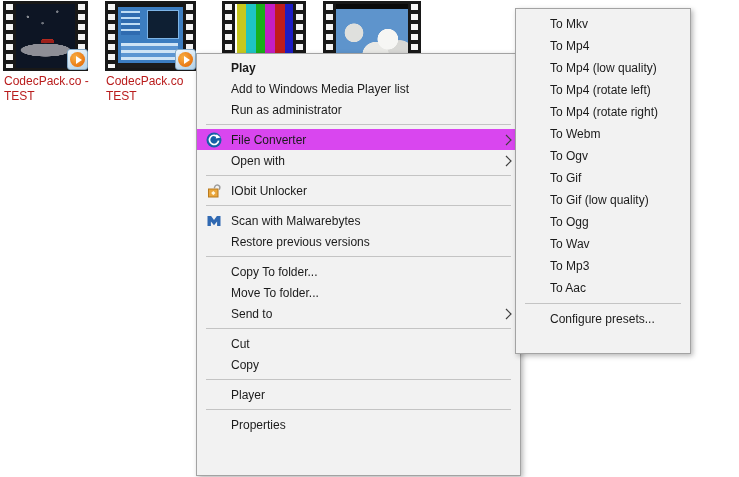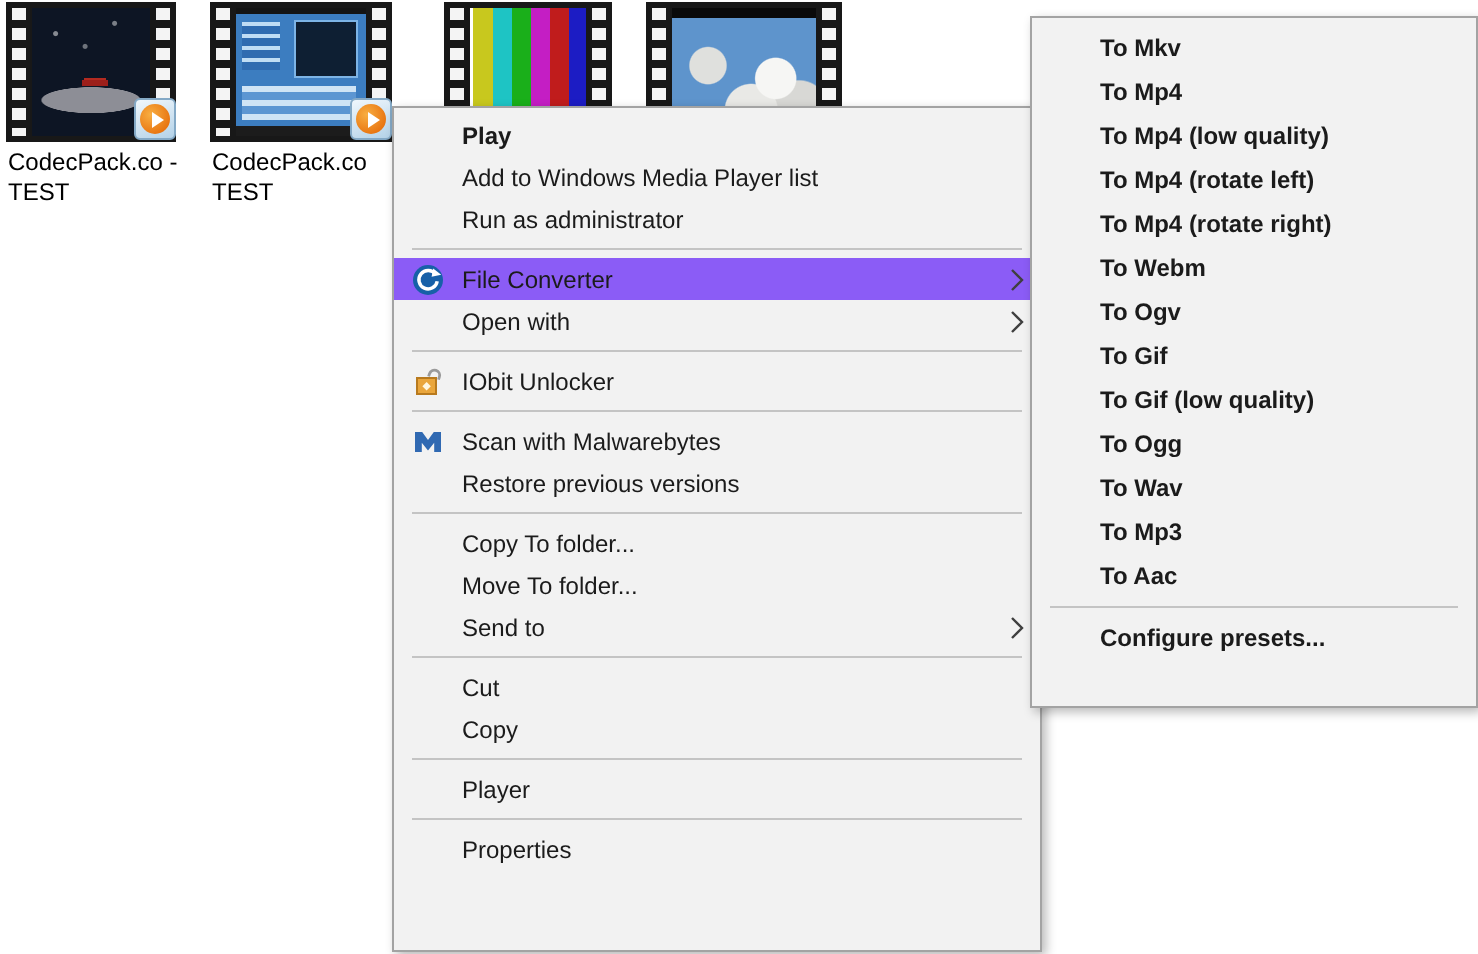--- a/index.html
+++ b/index.html
@@ -47,32 +47,32 @@
      #5e94cc;}
 
   .badge{position:absolute;right:0;bottom:1px;width:21px;height:21px;box-sizing:border-box;
      background:linear-gradient(160deg,#f0f7fc,#b4d2e8);border:1px solid #84a9c6;border-radius:3px;
      display:flex;align-items:center;justify-content:center;}
   .pcirc{width:15px;height:15px;border-radius:50%;
      background:radial-gradient(circle at 35% 35%, #f8ae42, #e87410 75%);
      display:flex;align-items:center;justify-content:center;}
   .ptri{width:0;height:0;border-left:6px solid #ffffff;border-top:4px solid transparent;border-bottom:4px solid transparent;margin-left:2px;}
 
-  .flabel{position:absolute;top:73px;left:1px;width:92px;font-size:12px;line-height:15px;color:#000000;}
+  .flabel{position:absolute;top:73px;left:1px;width:92px;font-size:12px;line-height:15px;color:#b91c1c;}
 
   
   .menu{position:absolute;background:#f2f2f2;border:1px solid #a3a3a3;box-sizing:border-box;
         box-shadow:2px 2px 5px rgba(0,0,0,.28);}
   #main-menu{left:196px;top:53px;width:325px;height:423px;padding-top:3px;z-index:10;}
-  #sub-menu{left:515px;top:8px;width:224px;height:346px;padding-top:4px;z-index:20;font-weight:bold;}
+  #sub-menu{left:515px;top:8px;width:176px;height:346px;padding-top:4px;z-index:20;}
 
   .mi{height:21px;display:flex;align-items:center;position:relative;
       padding:0 10px 0 34px;font-size:12px;color:#1b1b1b;white-space:nowrap;}
   #sub-menu .mi{height:22px;}
-  .mi.hl{background:#8b5cf6;align-items:center;}
+  .mi.hl{background:#d946ef;align-items:center;}
   .bold{font-weight:bold;}
   .mi .micon{position:absolute;left:9px;top:50%;transform:translateY(-50%);width:16px;height:16px;display:flex;}
   .mi .arrow{position:absolute;right:8px;top:50%;transform:translateY(-50%);display:flex;}
   .sep{height:1px;margin:4px 9px;background:#c4c4c4;}
 </style>
 </head>
 <body>
 
 <div class="tile" style="left:3px;">
   <div class="film" style="width:85px;">

